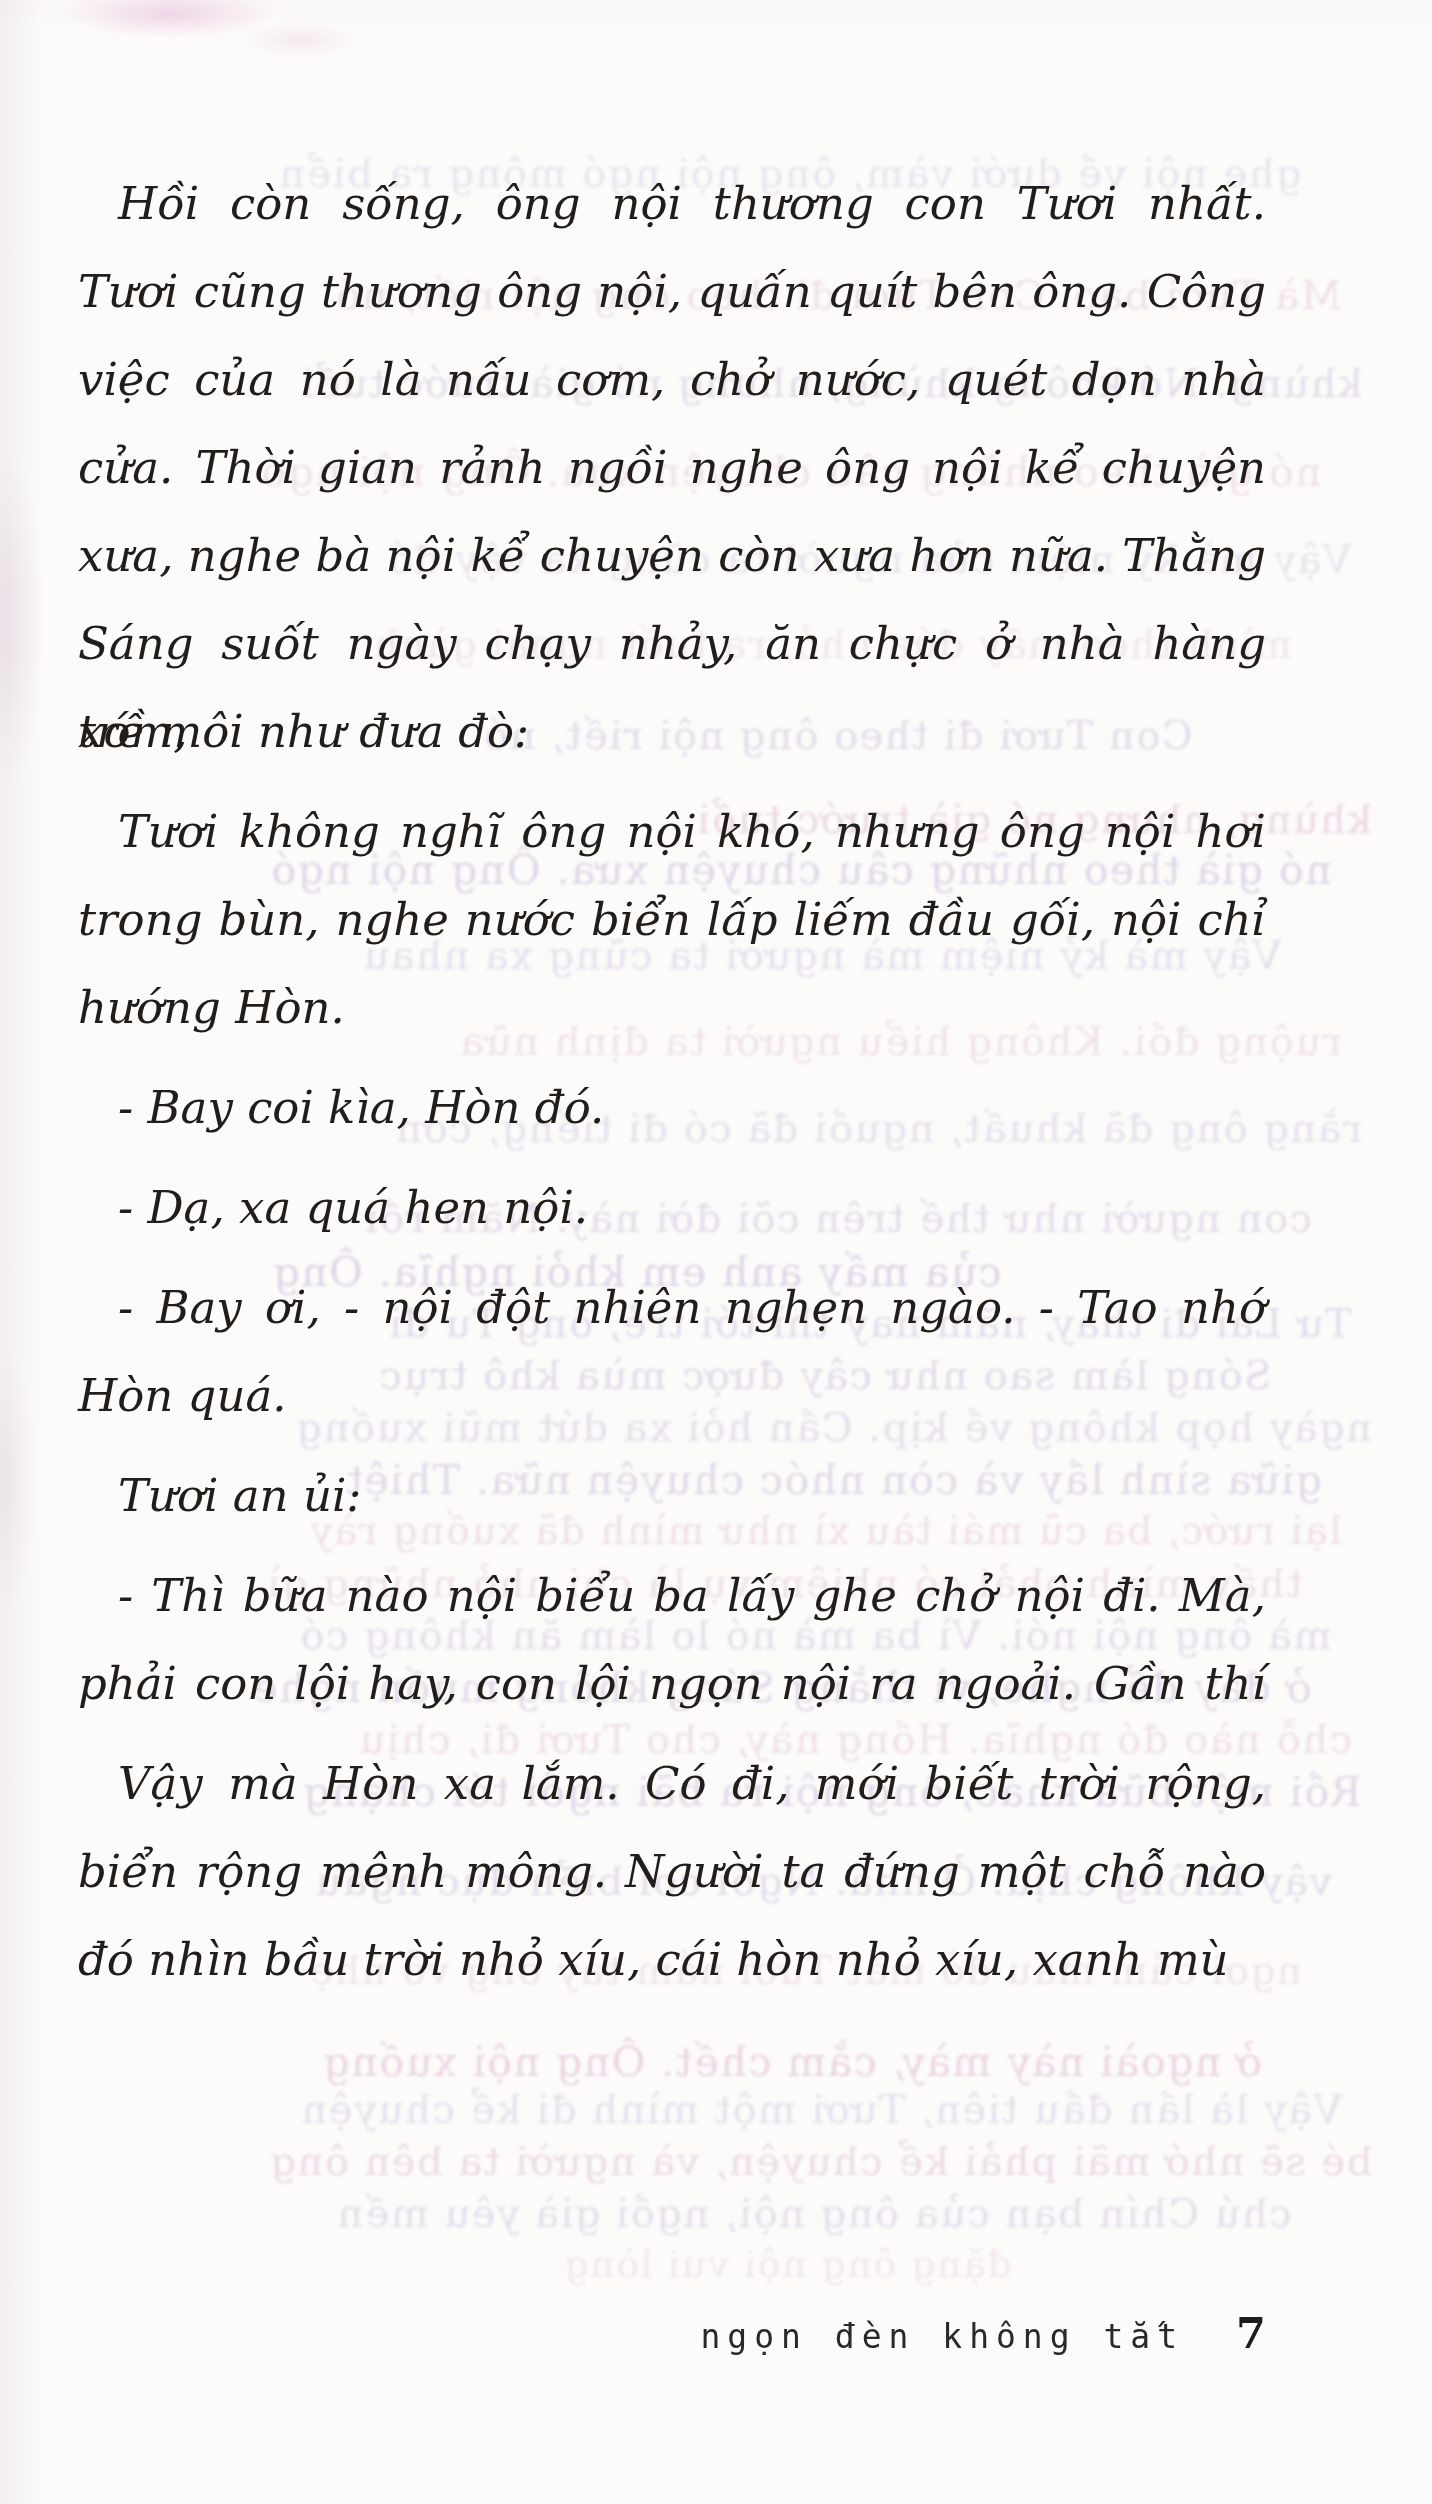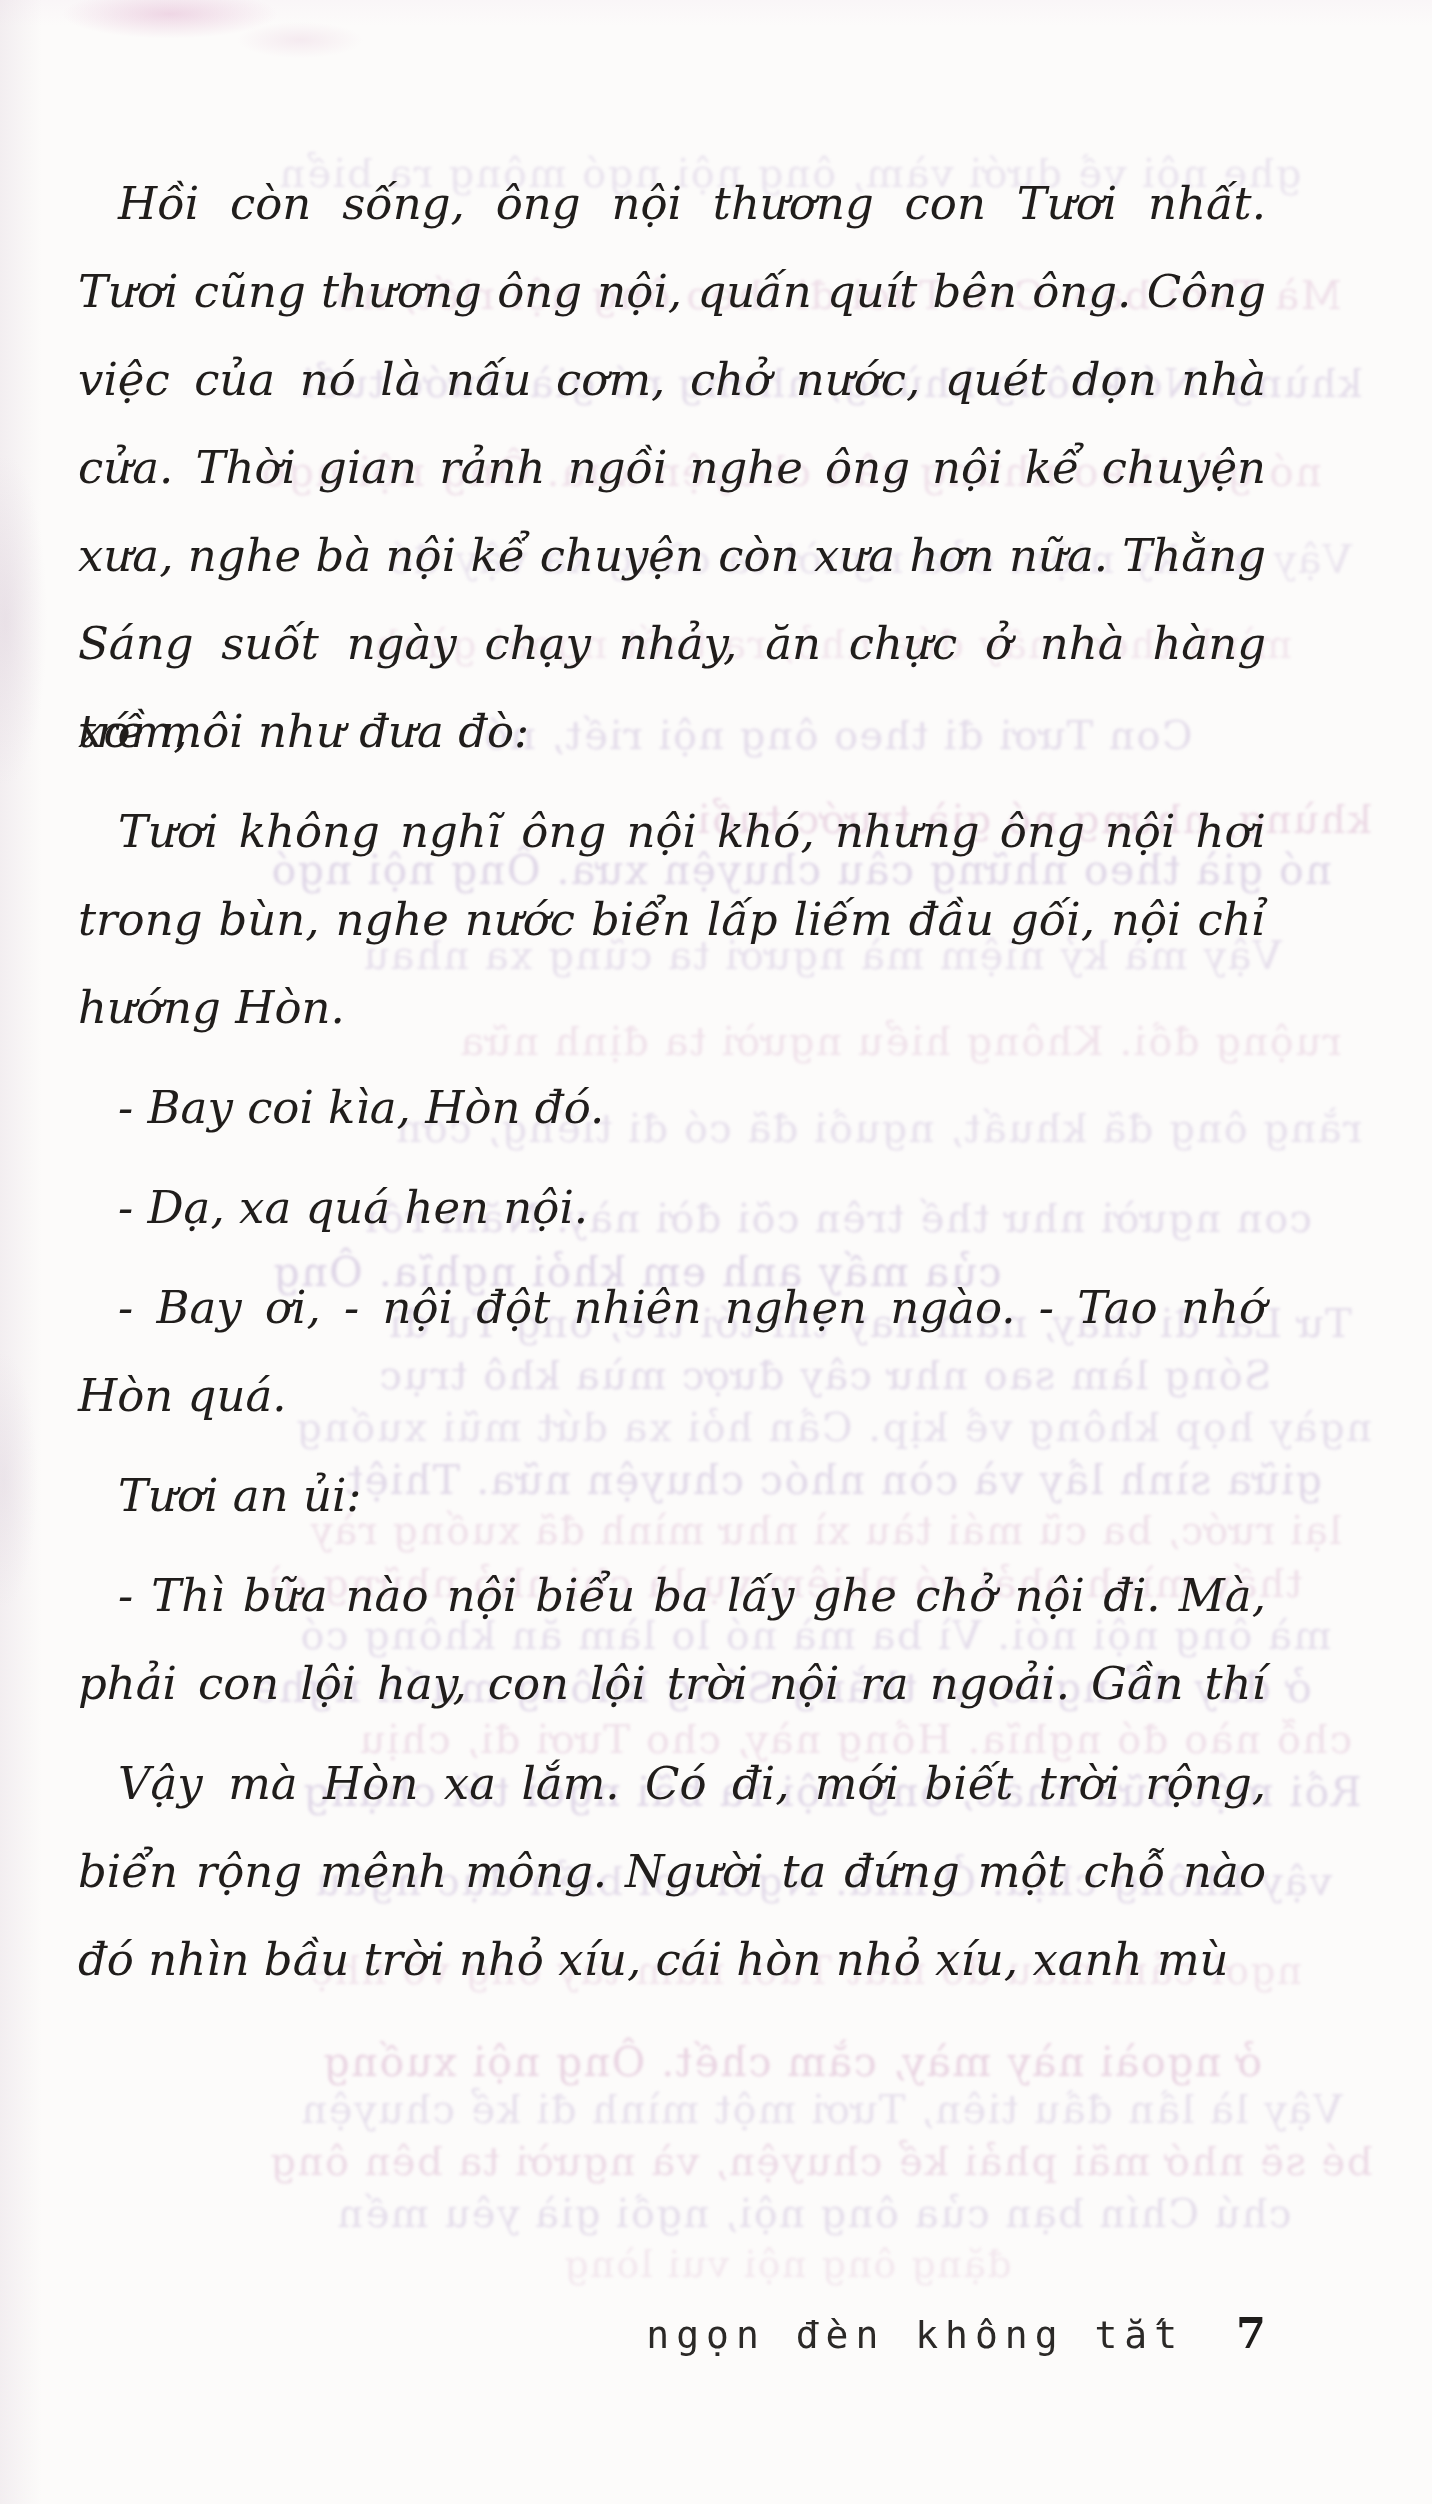--- a/index.html
+++ b/index.html
@@ -30,21 +30,21 @@
   }
   .line.jl{text-align:justify;text-align-last:justify;}
   .line.last{text-align:center;text-align-last:left;}
   .line.first{text-indent:40px;}
   .footer{
     position:absolute;left:78px;top:2308px;width:1188px;z-index:2;
     display:flex;justify-content:flex-end;align-items:baseline;gap:52px;
   }
   .footer-title{
     font-family:"DejaVu Sans Mono","Liberation Mono",monospace;
-    font-size:38px;letter-spacing:7px;color:#2b2927;
+    font-size:33px;letter-spacing:7px;color:#2b2927;
   }
   .footer-page{
     font-family:"DejaVu Serif","Liberation Serif",serif;
     font-weight:bold;font-size:43px;color:#1e1c1a;
   }
 </style>
 </head>
 <body>
 
 <div class="page">
@@ -106,21 +106,21 @@
       </div>
       <div class="paragraph">
         <div class="line jl first">- Bay ơi, - nội đột nhiên nghẹn ngào. - Tao nhớ</div>
         <div class="line last">Hòn quá.</div>
       </div>
       <div class="paragraph">
         <div class="line last first">Tươi an ủi:</div>
       </div>
       <div class="paragraph">
         <div class="line jl first">- Thì bữa nào nội biểu ba lấy ghe chở nội đi. Mà,</div>
-        <div class="line jl">phải con lội hay, con lội trời nội ra ngoải. Gần thí</div>
+        <div class="line jl">phải con lội hay, con lội ngọn nội ra ngoải. Gần thí</div>
       </div>
       <div class="paragraph">
         <div class="line jl first">Vậy mà Hòn xa lắm. Có đi, mới biết trời rộng,</div>
         <div class="line jl">biển rộng mênh mông. Người ta đứng một chỗ nào</div>
         <div class="line last">đó nhìn bầu trời nhỏ xíu, cái hòn nhỏ xíu, xanh mù</div>
       </div>
     </div>
 
   <div class="footer">
     <span class="footer-title">ngọn đèn không tắt</span>

